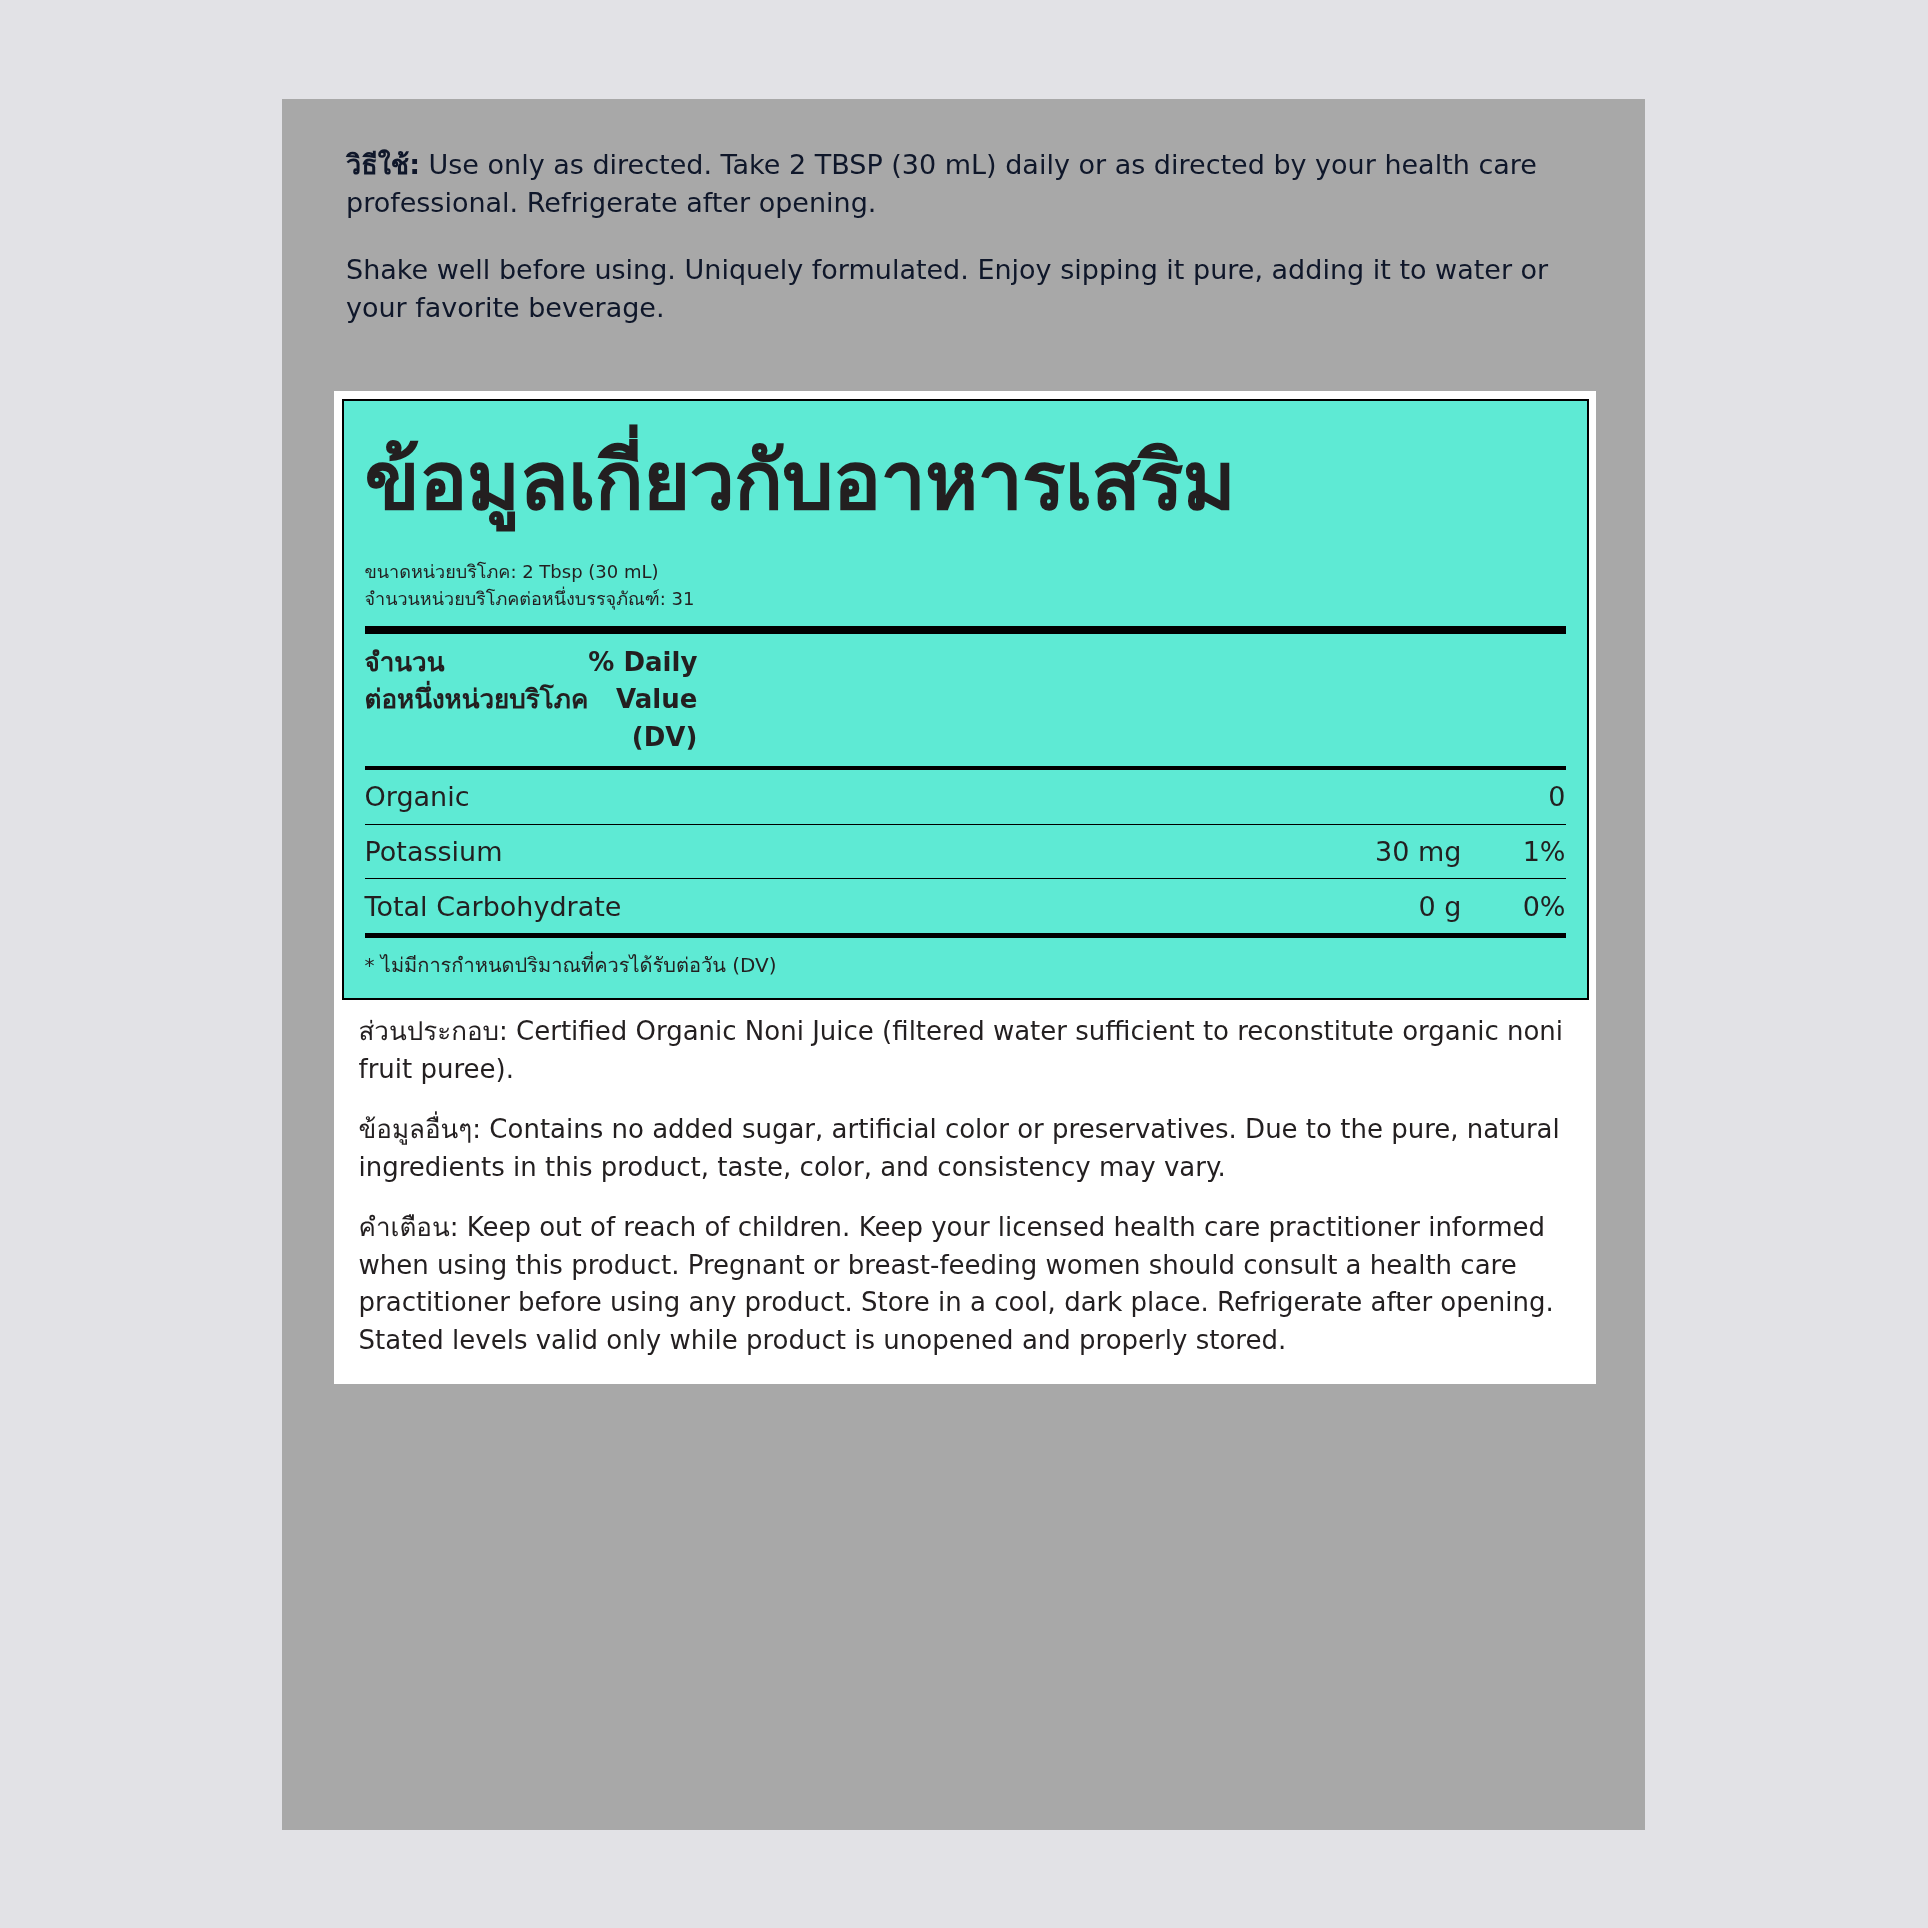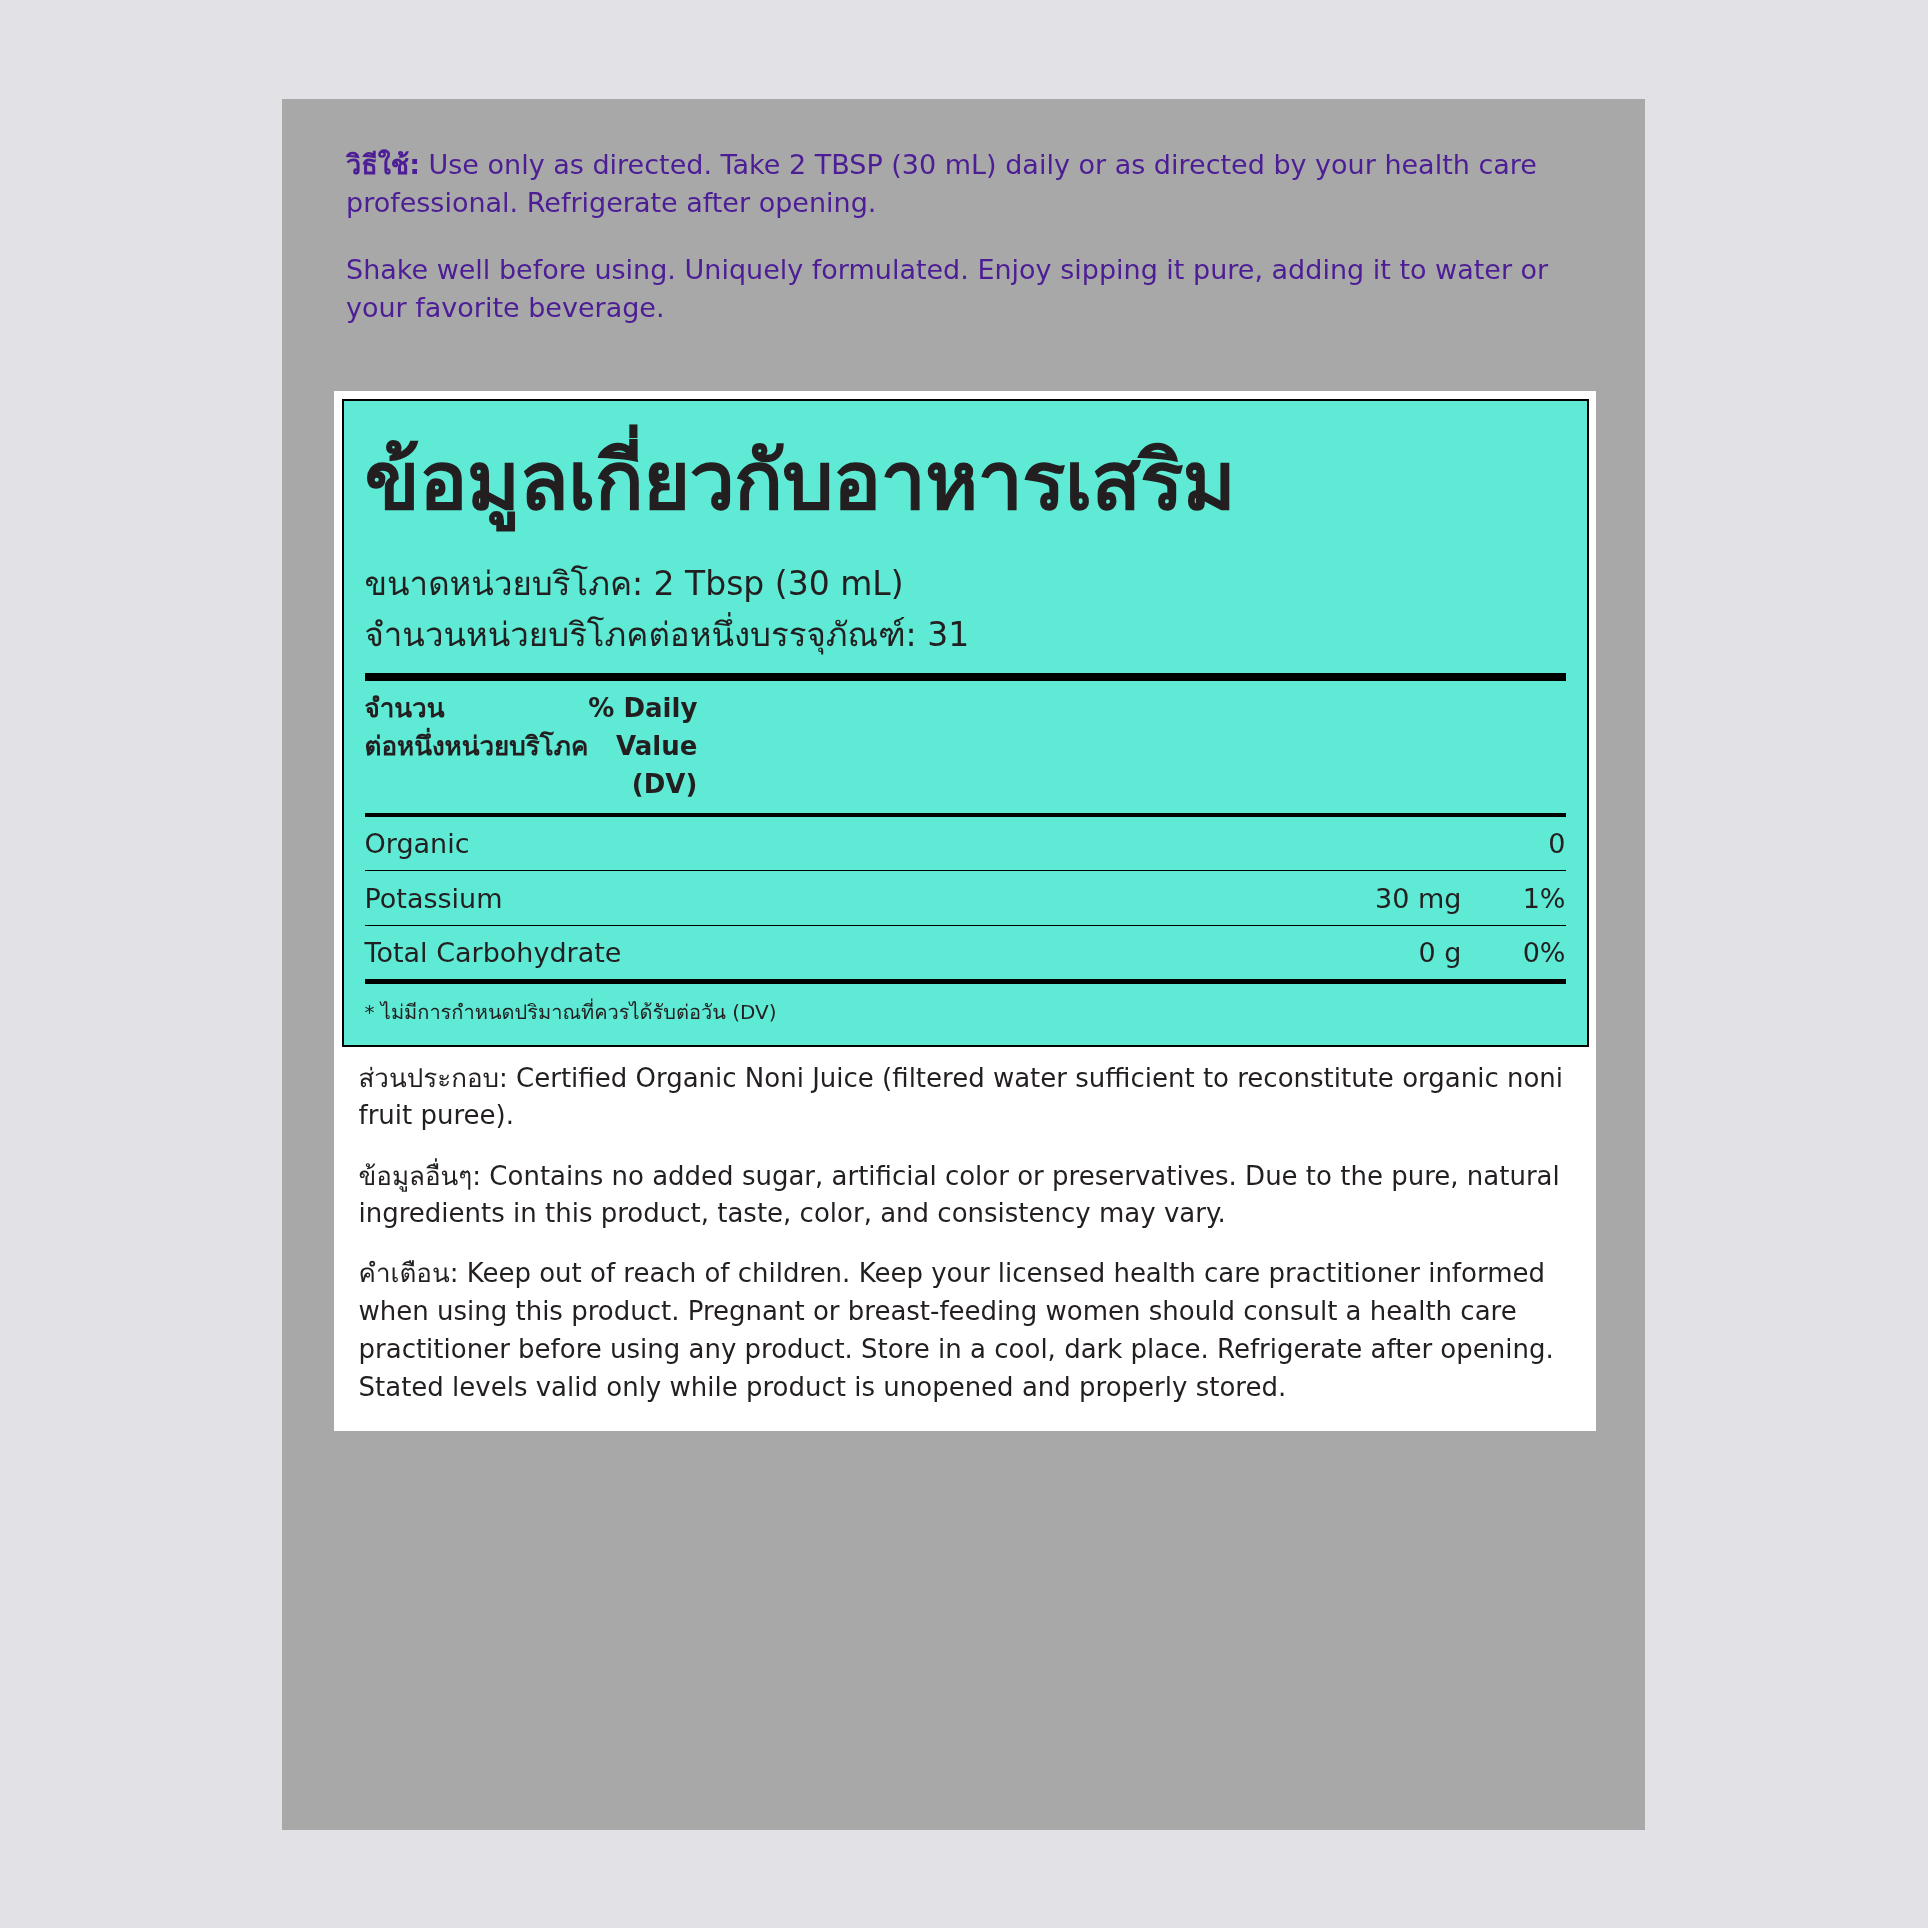--- a/index.html
+++ b/index.html
@@ -25,21 +25,21 @@
     box-sizing: border-box;
   }
 
   .directions {
     position: absolute;
     left: 64px;
     top: 47px;
     width: 1224px;
     font-size: 27px;
     line-height: 1.42;
-    color: #4c1d95;
+    color: #0f172a;
   }
   .directions p {
     margin: 0 0 28px 0;
   }
   .directions .lead {
     font-weight: bold;
   }
 
   .panel {
     position: absolute;
@@ -62,21 +62,21 @@
   .facts-title {
     font-size: 81px;
     font-weight: bold;
     line-height: 1.45;
     letter-spacing: -0.9px;
     margin: 5.6px 0 17px 0;
     word-break: break-word;
   }
 
   .serving-line {
-    font-size: 33px;
+    font-size: 18px;
     line-height: 1.55;
     margin: 0;
   }
 
   .rule-thick {
     border-bottom: 8.5px solid #000;
     margin-top: 13px;
   }
   .rule-medium {
     border-bottom: 4.7px solid #000;

